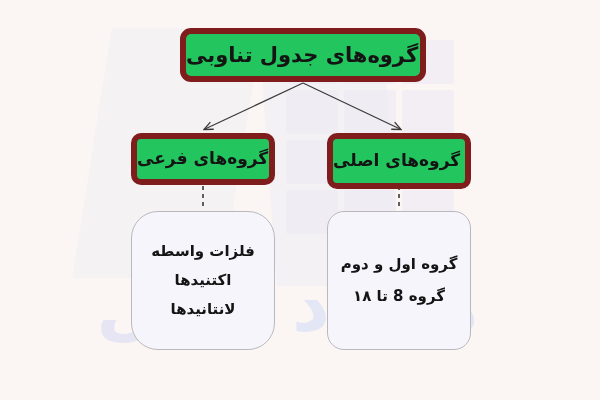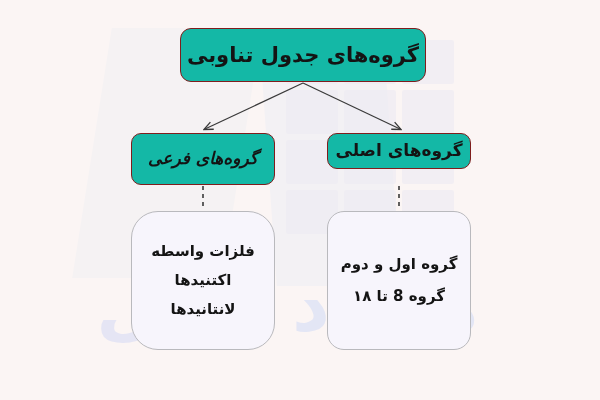--- a/index.html
+++ b/index.html
@@ -100,22 +100,23 @@
     display: flex;
     flex-direction: column;
     align-items: center;
     justify-content: center;
     text-align: center;
     color: #141414;
     direction: rtl;
   }
 
   .node.filled {
-    background: #14b8a6;
-    border: 1px solid #7f1d1d;
+    background: #22c55e;
+    border: 6px solid #7f1d1d;
+    align-items: flex-end;
   }
   .node.hollow {
     background: #f7f5fc;
     border: 1px solid #b9b9bd;
   }
 
   #node-title {
     left: 180px;
     top: 28px;
     width: 246px;
@@ -126,28 +127,27 @@
   }
 
   #node-sub-groups {
     left: 131px;
     top: 133px;
     width: 144px;
     height: 52px;
     border-radius: 10px;
     font-size: 17px;
     font-weight: bold;
-    font-style: italic;
   }
 
   #node-main-groups {
     left: 327px;
     top: 133px;
     width: 144px;
-    height: 36px;
+    height: 56px;
     border-radius: 10px;
     font-size: 17px;
     font-weight: bold;
   }
 
   #node-sub-detail {
     left: 131px;
     top: 211px;
     width: 144px;
     height: 139px;

